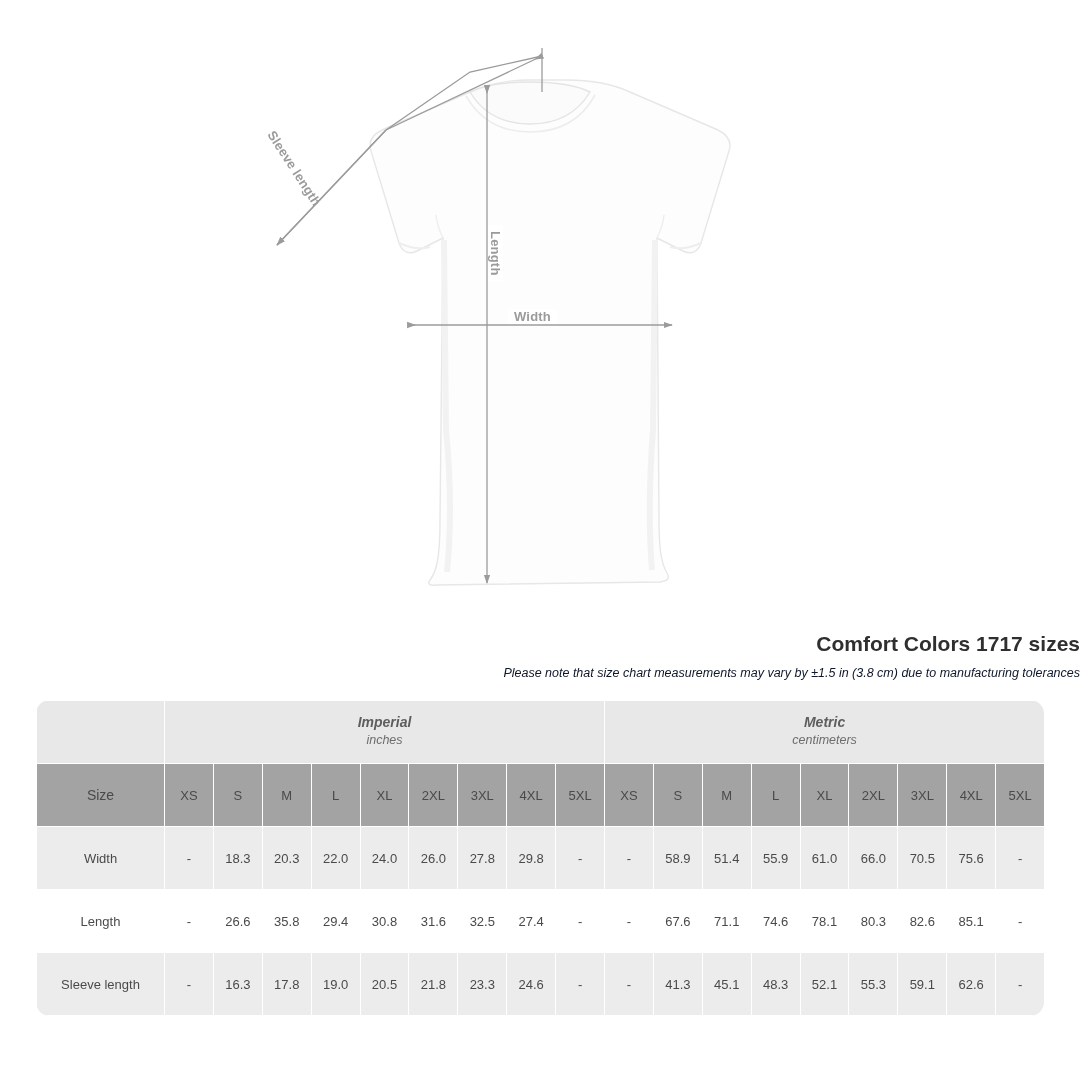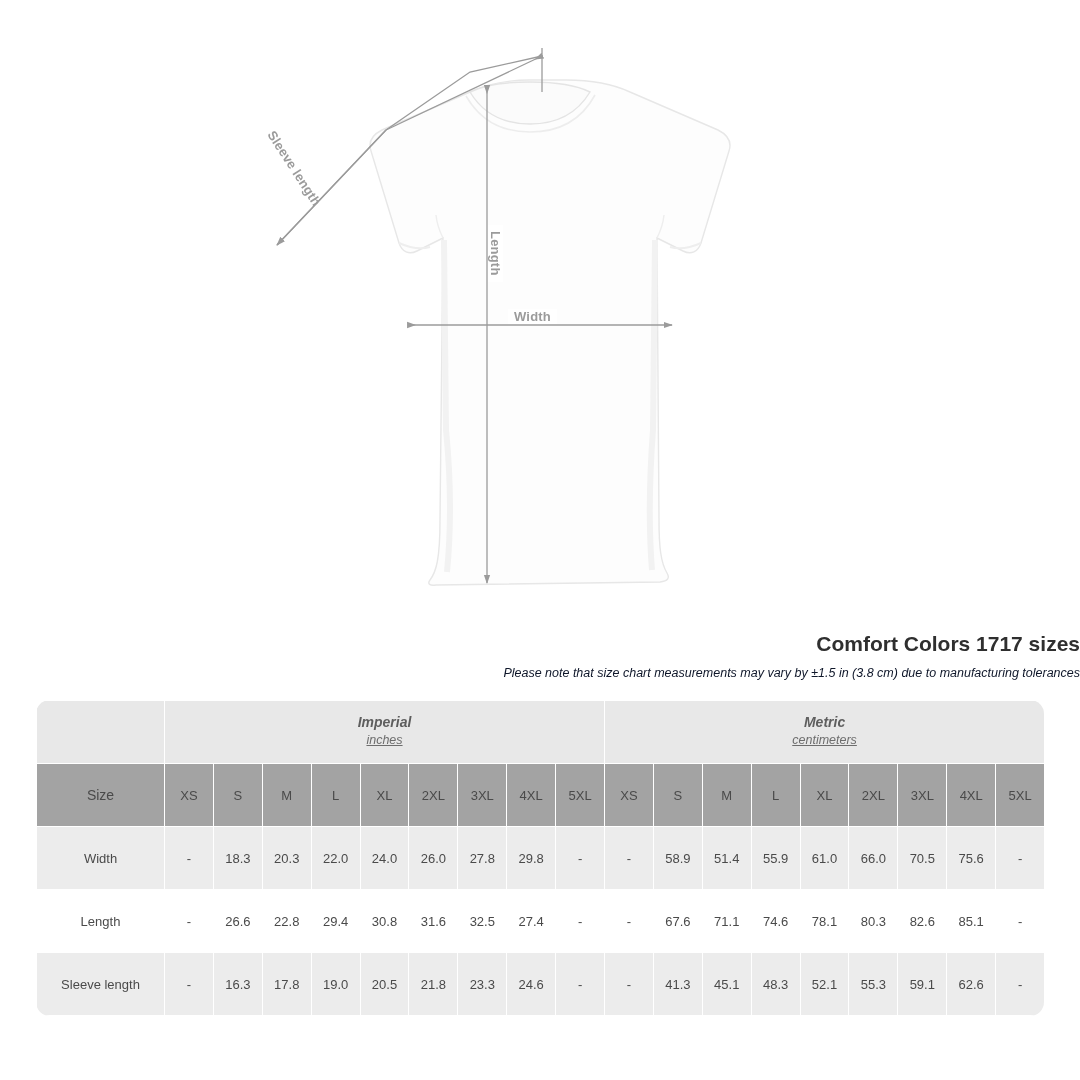--- a/index.html
+++ b/index.html
@@ -111,21 +111,20 @@
     color: #5e5e5e;
     display: block;
     line-height: 1.25;
   }
   .unit-sub {
     font-size: 12.5px;
     font-style: italic;
     color: #6d6d6d;
     display: block;
     line-height: 1.5;
-    text-decoration: underline;
   }
   .head-row td {
     background: #a3a3a3;
     font-weight: bold;
     color: #4a4a4a;
     font-size: 13.5px;
     height: 58px;
   }
   .head-row td.size-head {
     font-size: 14px;
@@ -282,21 +281,21 @@
           <td>66.0</td>
           <td>70.5</td>
           <td>75.6</td>
           <td class="last-col">-</td>
         </tr>
 
         <tr class="plain">
           <td class="row-label">Length</td>
           <td>-</td>
           <td>26.6</td>
-          <td>22.8</td>
+          <td>35.8</td>
           <td>29.4</td>
           <td>30.8</td>
           <td>31.6</td>
           <td>32.5</td>
           <td>27.4</td>
           <td>-</td>
           <td>-</td>
           <td>67.6</td>
           <td>71.1</td>
           <td>74.6</td>

